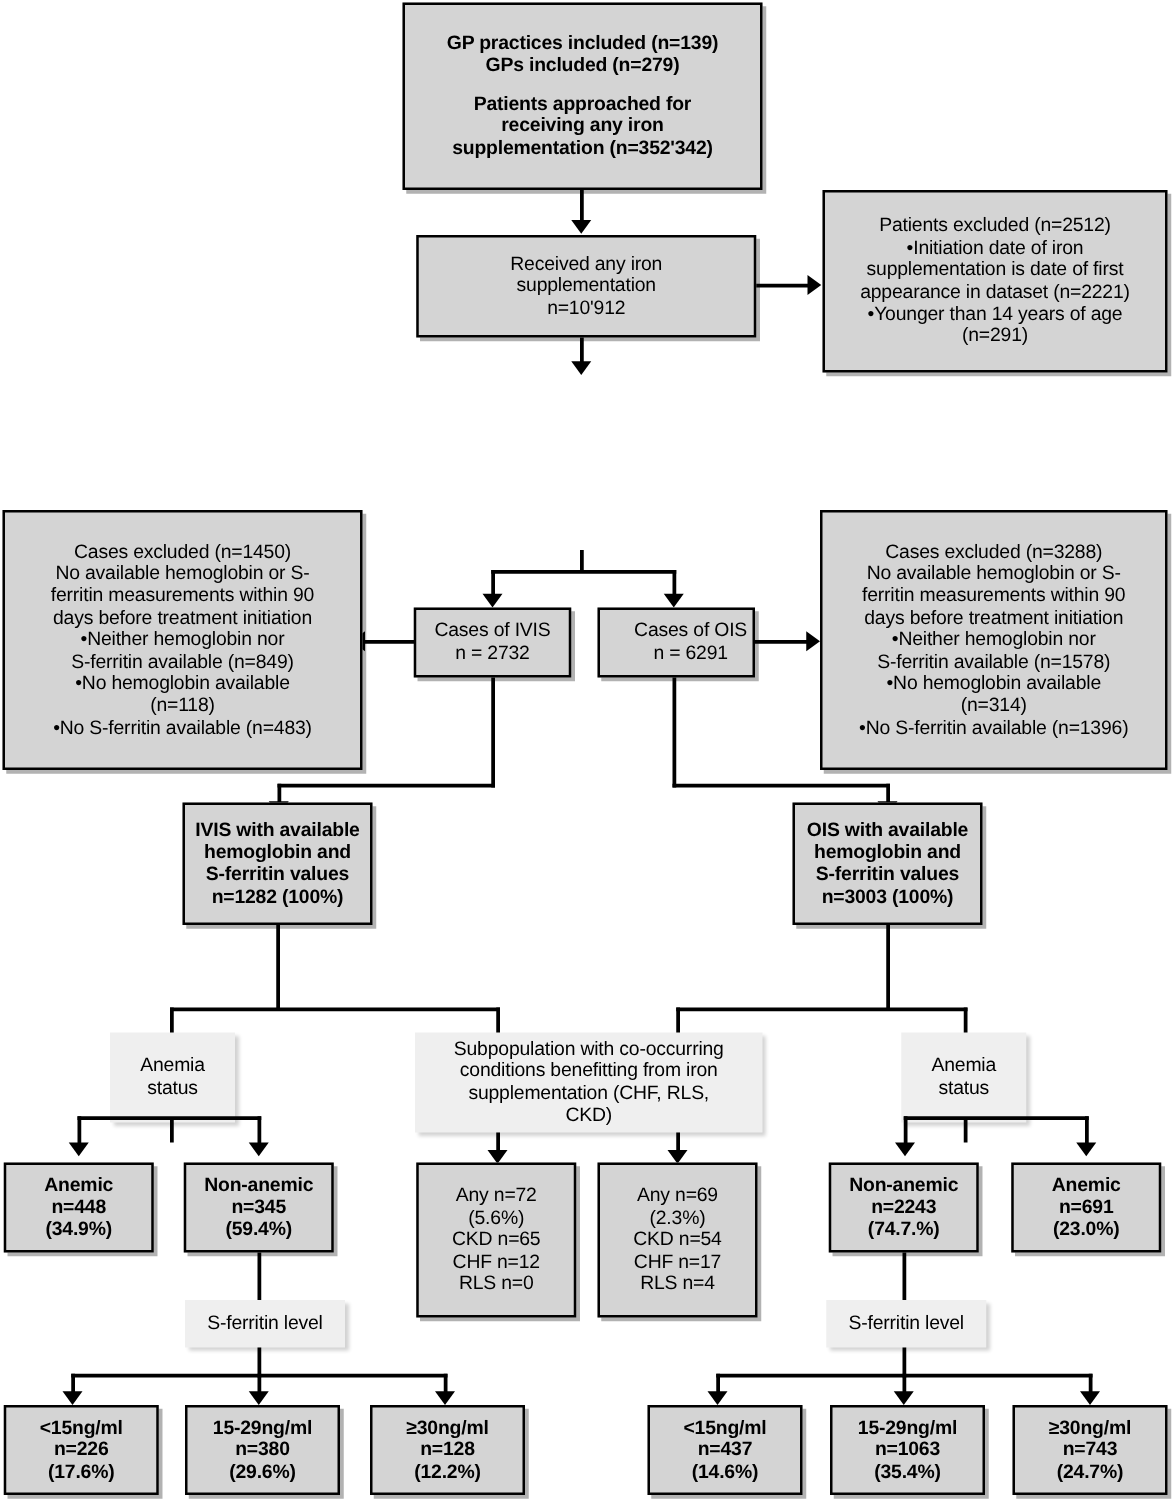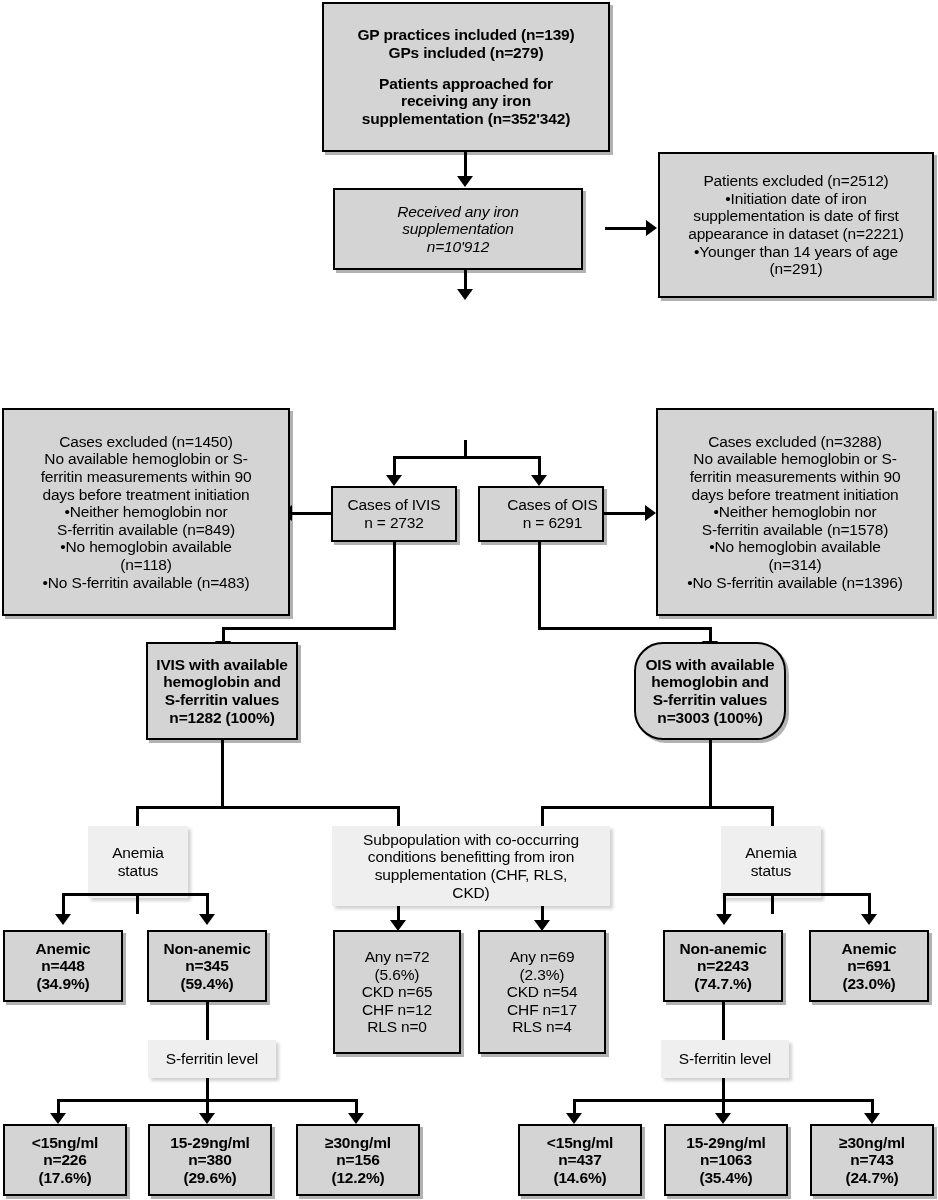--- a/index.html
+++ b/index.html
@@ -76,21 +76,21 @@
     <span class="ln b">GPs included (n=279)</span>
     <span class="sp"></span>
     <span class="ln b">Patients approached for</span>
     <span class="ln b">receiving any iron</span>
     <span class="ln b">supplementation (n=352'342)</span>
   </div>
 
   <div class="vline" style="left:464px;top:152px;height:27px;"></div>
   <div class="arrow-d" style="left:457px;top:176px;"></div>
 
-  <div class="box" style="left:333px;top:188px;width:250px;height:82px;font-style:italic;">
+  <div class="box" style="left:333px;top:188px;width:272px;height:82px;">
     <span class="ln">Received any iron</span>
     <span class="ln">supplementation</span>
     <span class="ln">n=10'912</span>
   </div>
 
   <div class="hline" style="left:605px;top:227px;width:43px;"></div>
   <div class="arrow-r" style="left:646px;top:220px;"></div>
 
   <div class="box" style="left:658px;top:152px;width:276px;height:146px;">
     <span class="ln">Patients excluded (n=2512)</span>
@@ -160,21 +160,21 @@
   <div class="hline" style="left:538px;top:627px;width:174px;"></div>
   <div class="vline" style="left:709px;top:627px;height:18px;"></div>
   <div class="arrow-d" style="left:702px;top:641px;"></div>
 
   <div class="box" style="left:146px;top:642px;width:152px;height:98px;font-weight:bold;">
     <span class="ln">IVIS with available</span>
     <span class="ln">hemoglobin and</span>
     <span class="ln">S-ferritin values</span>
     <span class="ln">n=1282 (100%)</span>
   </div>
-  <div class="box" style="left:634px;top:642px;width:152px;height:98px;font-weight:bold;border-radius:29px;">
+  <div class="box" style="left:634px;top:642px;width:152px;height:98px;font-weight:bold;">
     <span class="ln">OIS with available</span>
     <span class="ln">hemoglobin and</span>
     <span class="ln">S-ferritin values</span>
     <span class="ln">n=3003 (100%)</span>
   </div>
 
   <div class="vline" style="left:221px;top:740px;height:68px;"></div>
   <div class="hline" style="left:136px;top:806px;width:264px;"></div>
   <div class="vline" style="left:136px;top:806px;height:22px;"></div>
   <div class="vline" style="left:397px;top:806px;height:22px;"></div>
@@ -290,21 +290,21 @@
     <span class="ln">n=226</span>
     <span class="ln">(17.6%)</span>
   </div>
   <div class="box" style="left:148px;top:1124px;width:124px;height:72px;font-weight:bold;">
     <span class="ln">15-29ng/ml</span>
     <span class="ln">n=380</span>
     <span class="ln">(29.6%)</span>
   </div>
   <div class="box" style="left:296px;top:1124px;width:124px;height:72px;font-weight:bold;">
     <span class="ln">≥30ng/ml</span>
-    <span class="ln">n=156</span>
+    <span class="ln">n=128</span>
     <span class="ln">(12.2%)</span>
   </div>
 
   <div class="box" style="left:518px;top:1124px;width:124px;height:72px;font-weight:bold;">
     <span class="ln">&lt;15ng/ml</span>
     <span class="ln">n=437</span>
     <span class="ln">(14.6%)</span>
   </div>
   <div class="box" style="left:664px;top:1124px;width:124px;height:72px;font-weight:bold;">
     <span class="ln">15-29ng/ml</span>

